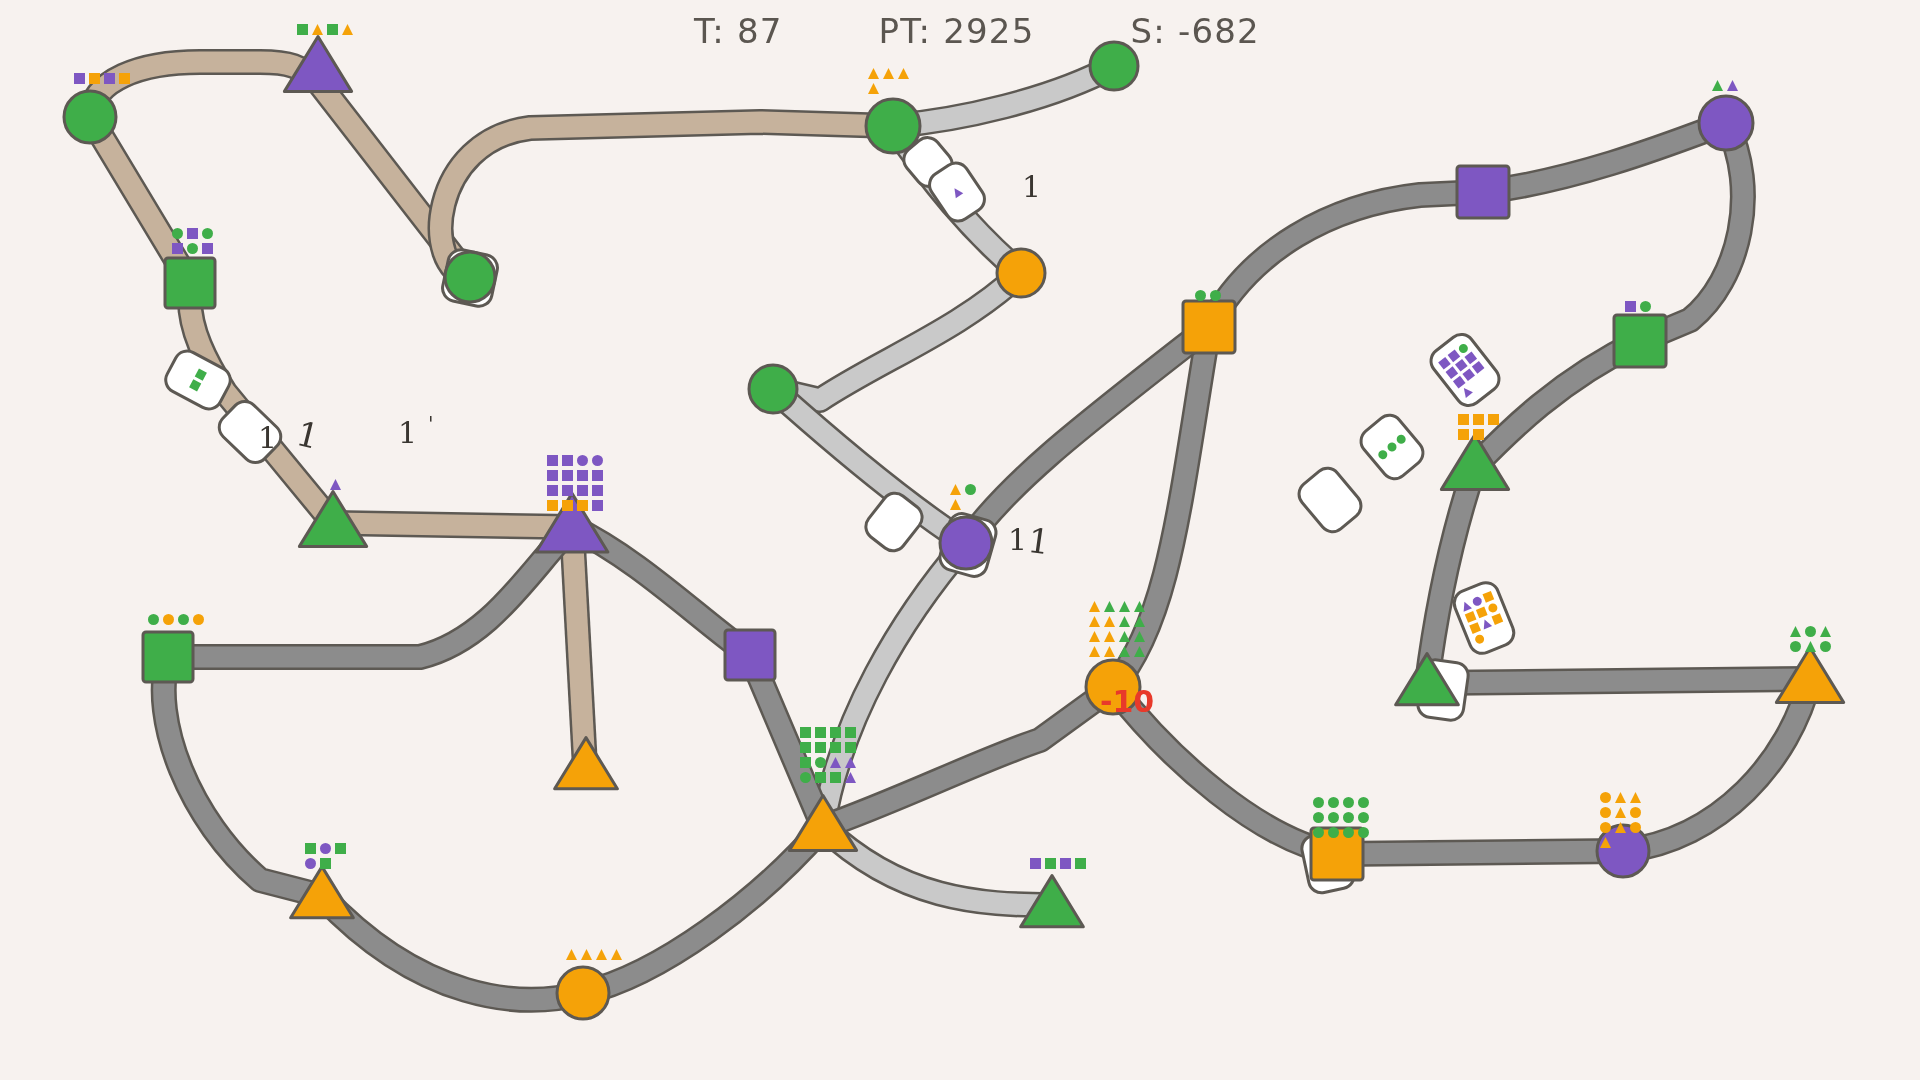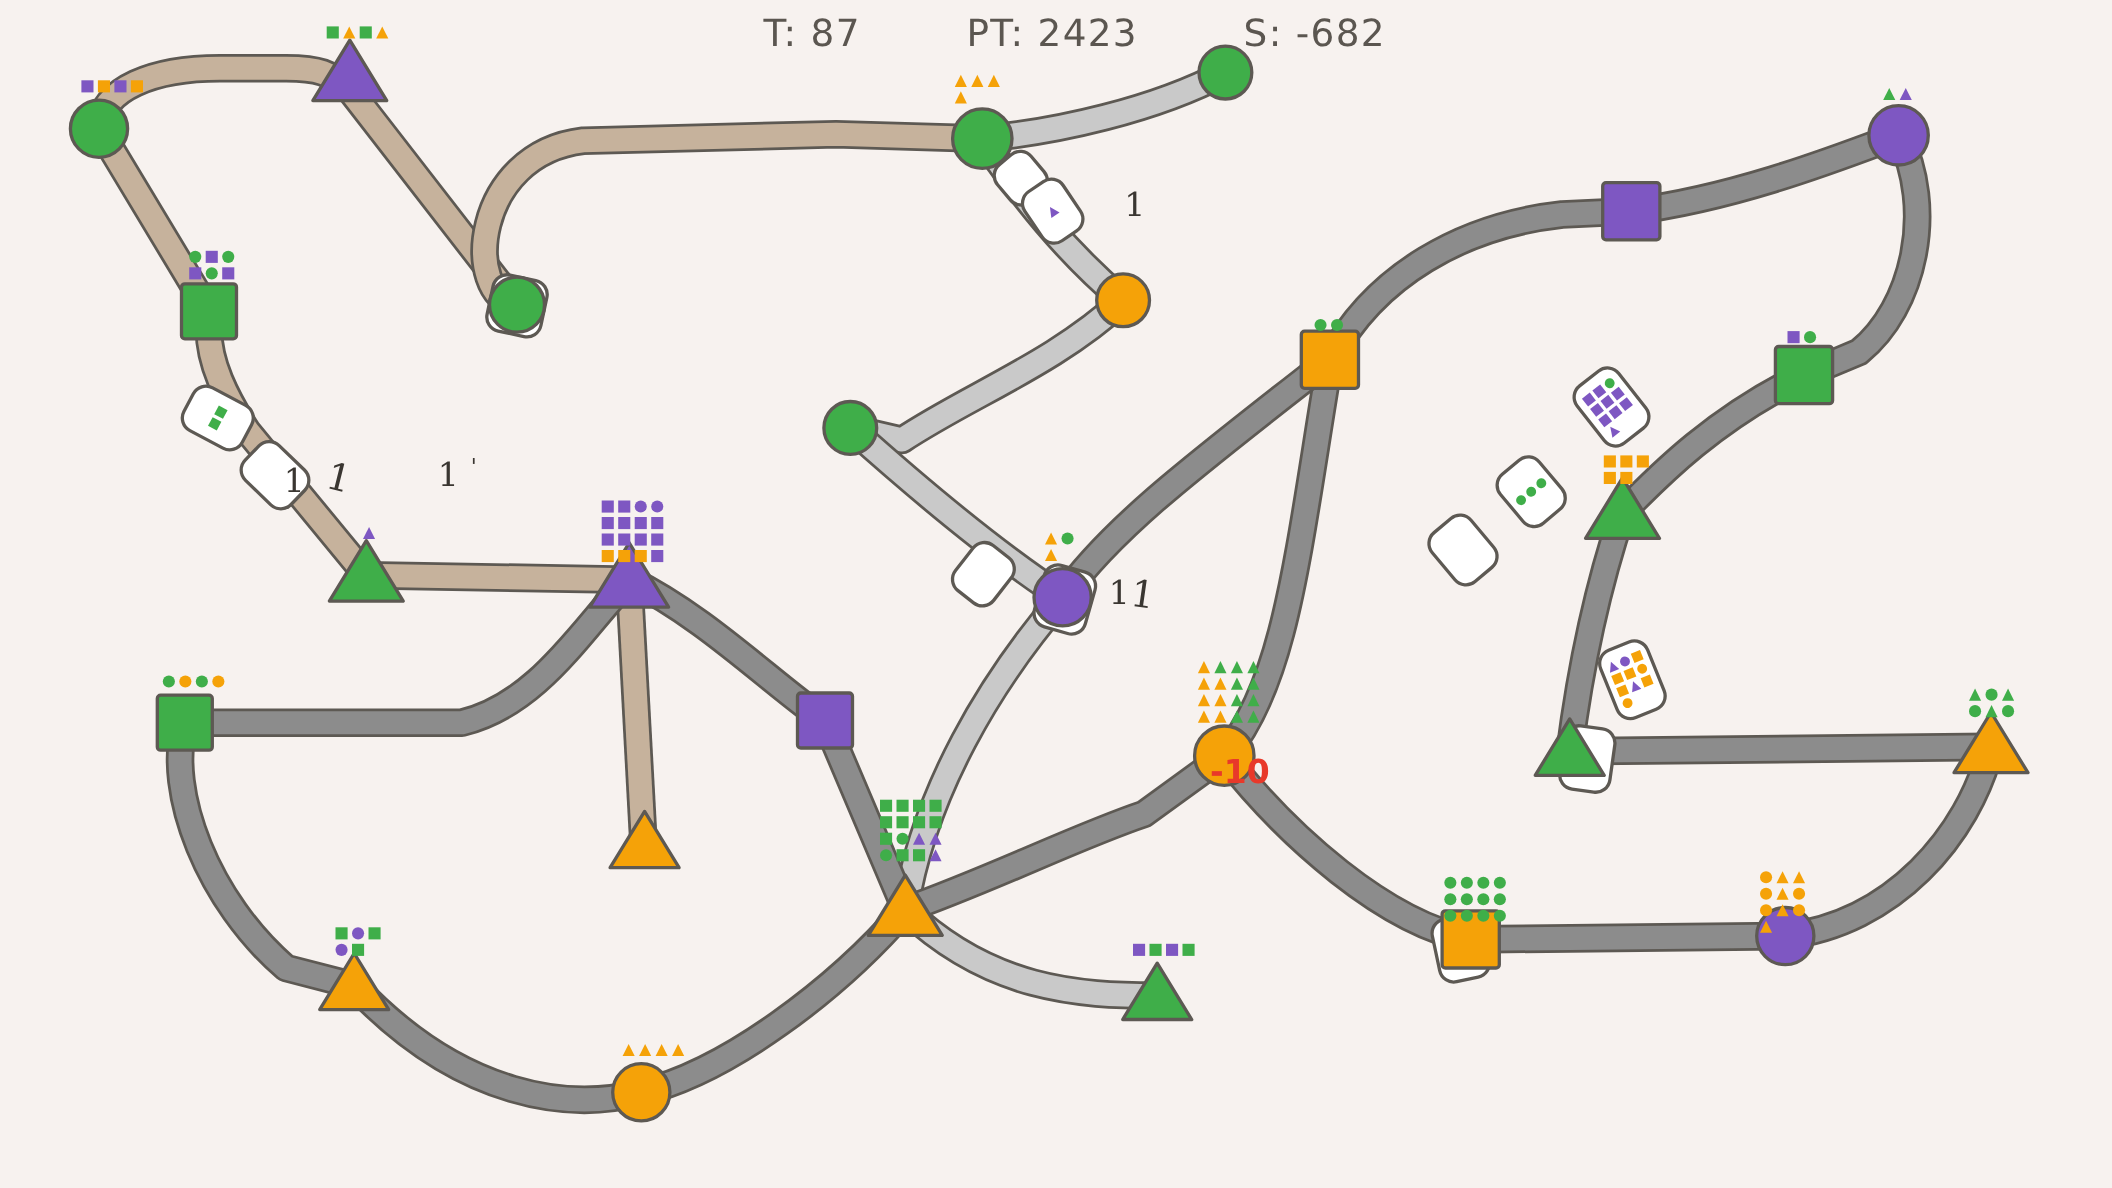--- a/index.html
+++ b/index.html
@@ -12,21 +12,21 @@
   .ghost{position:absolute;color:#3a3631;font-family:"DejaVu Serif",serif;font-size:30px;
          line-height:1;user-select:none;}
 </style>
 </head>
 <body>
 
 <div id="stage">
 
   <div id="hud">
     <div class="stat">T: 87</div>
-    <div class="stat">PT: 2423</div>
+    <div class="stat">PT: 2925</div>
     <div class="stat">S: -682</div>
   </div>
 
   <svg id="map" viewBox="0 0 1920 1080">
     <g id="g-lines">
         <g>
           <path d="M90,117 C92,80 140,62 200,62 L260,62 C290,62 300,66 318,82 L470,278" fill="none" stroke="#5d5953" stroke-width="26" stroke-linecap="butt" stroke-linejoin="round"></path>
           <path d="M90,117 C92,80 140,62 200,62 L260,62 C290,62 300,66 318,82 L470,278" fill="none" stroke="#c6b29c" stroke-width="21" stroke-linecap="butt" stroke-linejoin="round"></path>
         </g>
         <g>

